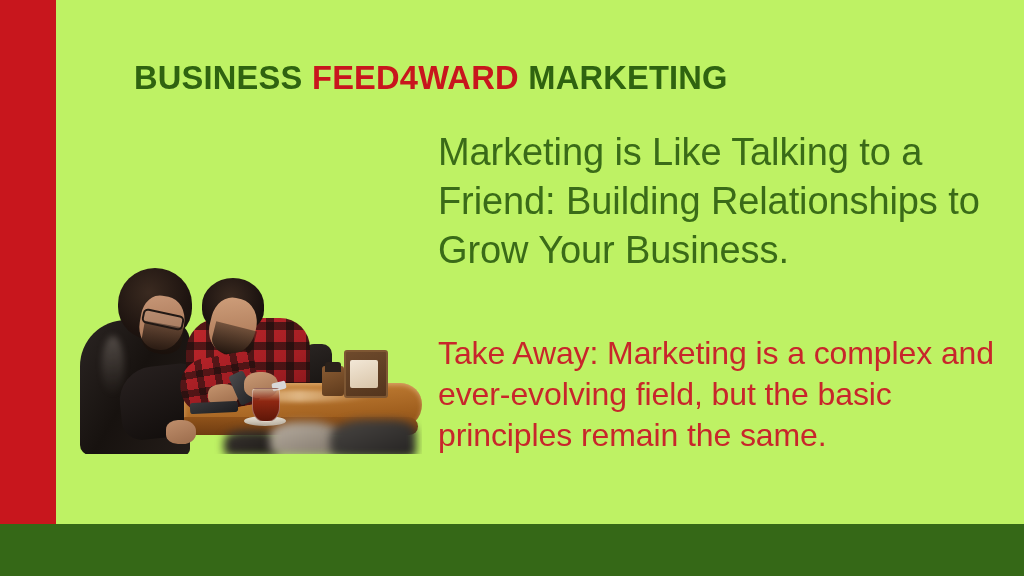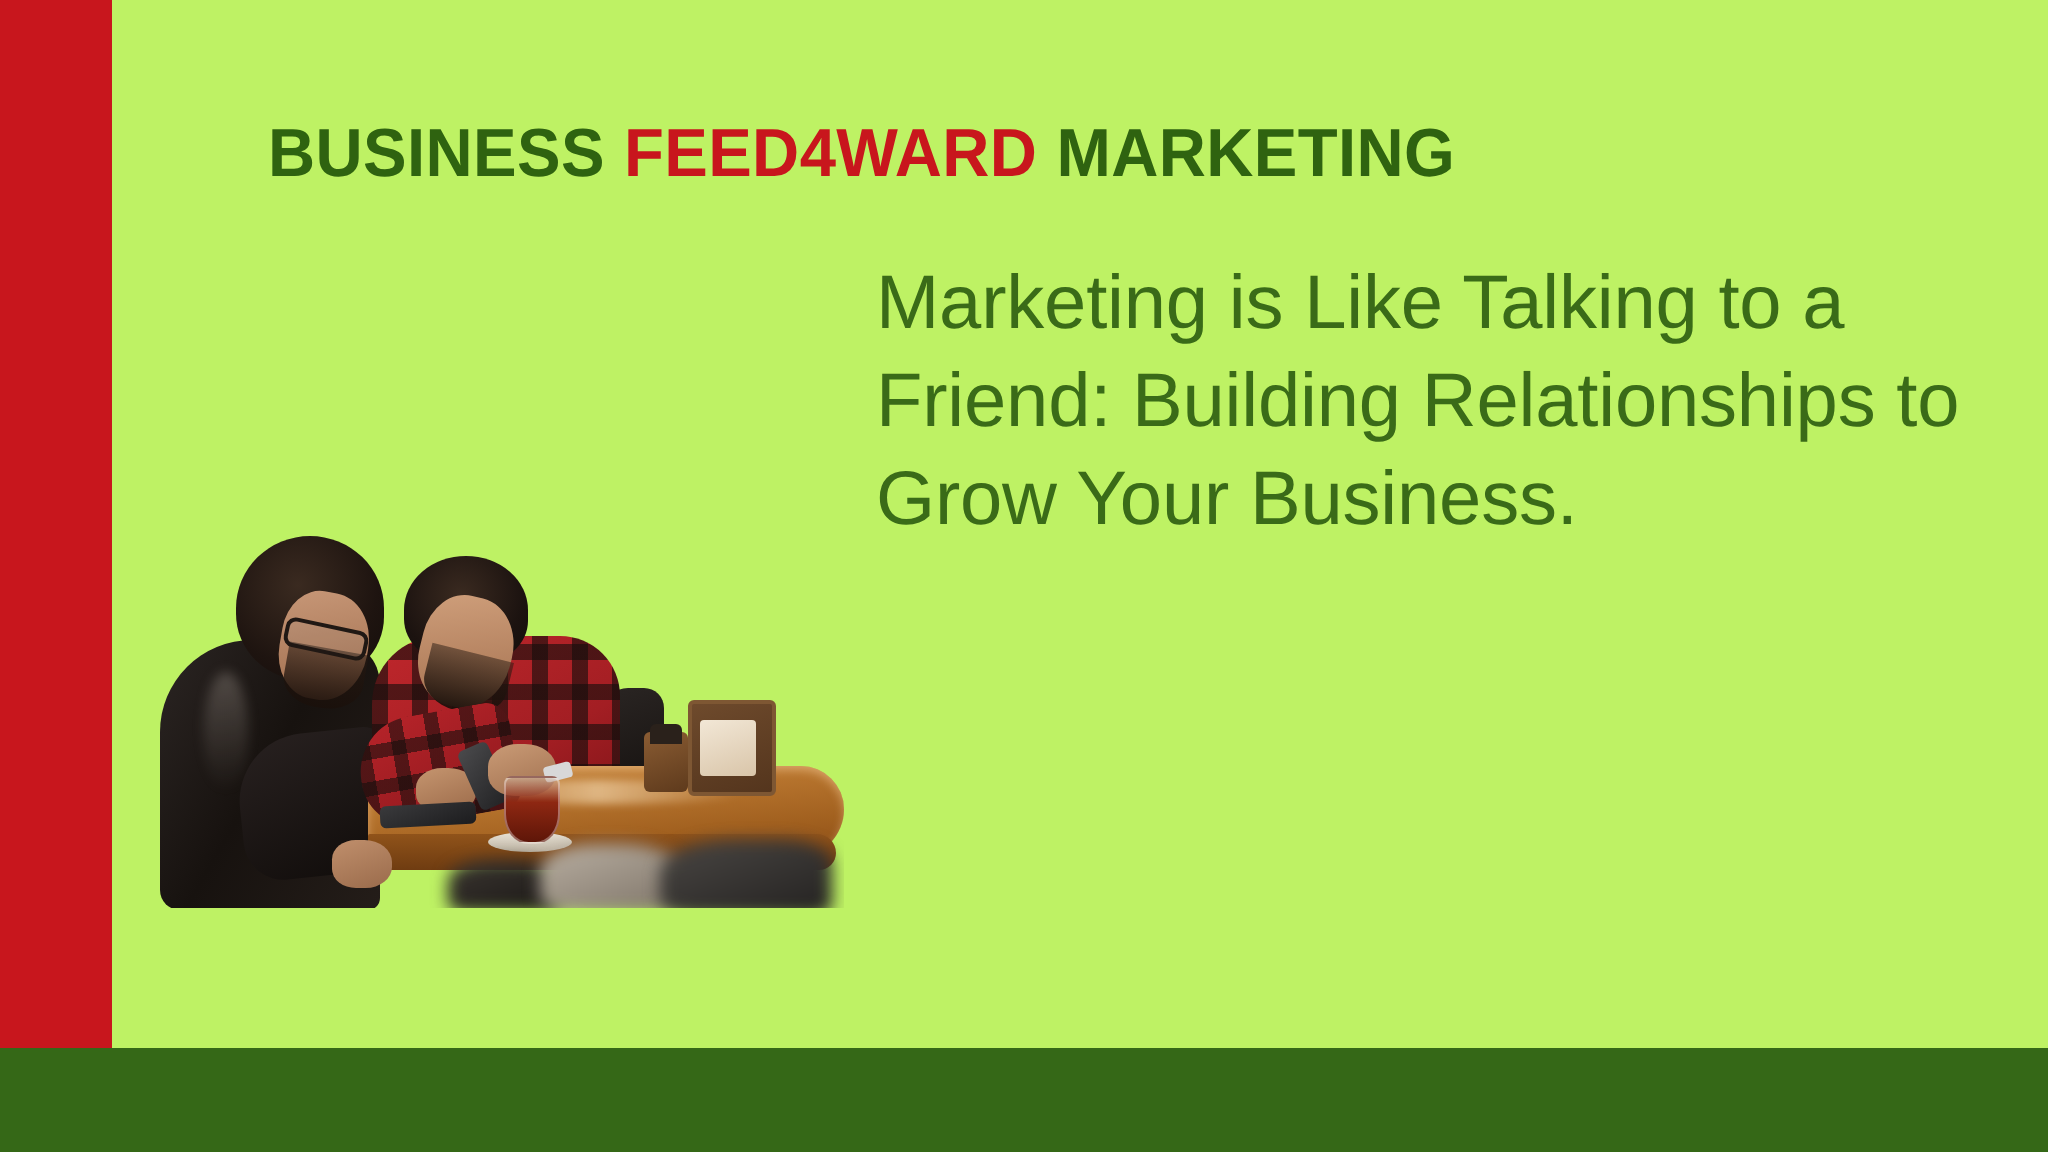--- a/index.html
+++ b/index.html
@@ -416,20 +416,21 @@
 
   <div class="bar-left"></div>
   <div class="bar-bottom"></div>
 
   <div class="title">
     <span class="t-green">BUSINESS</span><span class="sp"></span><span class="t-red">FEED4WARD</span><span class="sp"></span><span class="t-green">MARKETING</span>
   </div>
 
   <div class="headline">Marketing is Like Talking to a Friend: Building Relationships to Grow Your Business.</div>
 
+  <div class="takeaway">Take Away: Marketing is a complex and ever-evolving field, but the basic principles remain the same.</div>
 
   <div class="photo">
     <div class="scene">
 
       <div class="mA-body"></div>
       <div class="mA-sheen"></div>
       <div class="mA-arm"></div>
       <div class="mA-hair"></div>
       <div class="mA-face"></div>
       <div class="mA-beard"></div>

